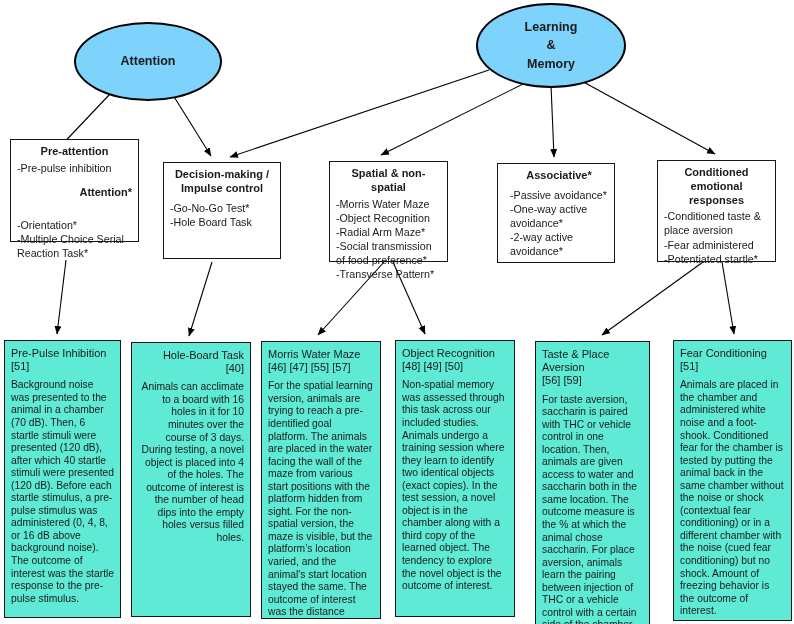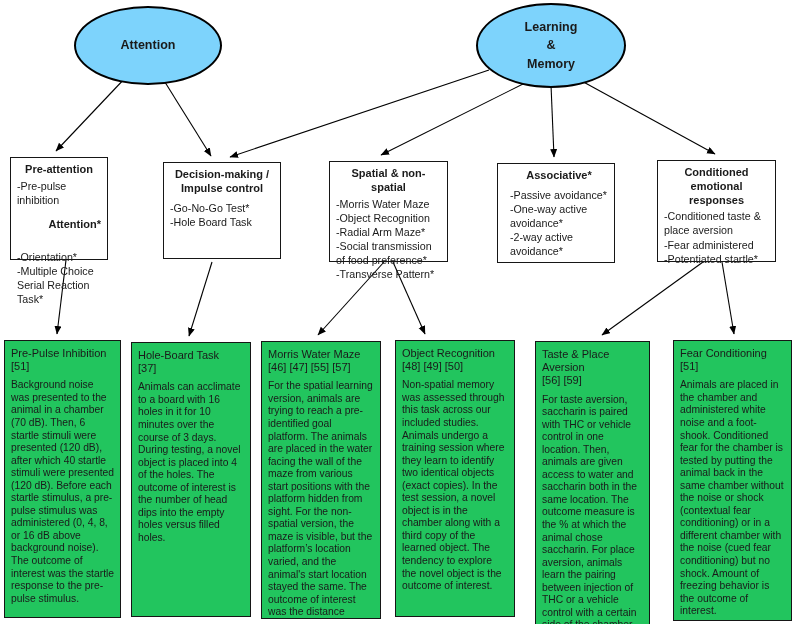--- a/index.html
+++ b/index.html
@@ -7,21 +7,21 @@
           font-family:"Liberation Sans",sans-serif;color:#1a1a1a;overflow:hidden;}
   #arrows{position:absolute;left:0;top:0;width:794px;height:624px;pointer-events:none;}
   .ellipse{position:absolute;border:2.2px solid #000;border-radius:50%;
            display:flex;flex-direction:column;align-items:center;justify-content:center;
            font-weight:bold;font-size:12.5px;text-align:center;line-height:1.45;background:#7dd3fc;}
   .cat-box{position:absolute;border:1.6px solid #161616;background:#fff;
            padding:5px 6px 4px 6px;font-size:10.7px;line-height:1.32;box-sizing:border-box;}
   .cat-title{font-weight:bold;text-align:center;font-size:11px;line-height:1.25;}
   .cat-items{margin-top:2px;}
   .cat-sub{margin-top:11px;margin-bottom:18px;text-align:right;}
-  .det-box{position:absolute;border:1.6px solid #161616;background:#22c55e;
+  .det-box{position:absolute;border:1.6px solid #161616;background:#5eead4;
            padding:6px 6px;font-size:10.3px;line-height:1.22;box-sizing:border-box;overflow:hidden;}
   .det-title{font-size:11px;line-height:1.2;margin-bottom:6px;}
   .det-refs{display:block;}
   .det-body{white-space:normal;}
 </style>
 </head>
 <body>
 
 <div id="canvas">
 
@@ -40,31 +40,31 @@
       <line x1="578" y1="79" x2="715" y2="154" marker-end="url(#ah)"></line>
       <line x1="66" y1="260" x2="57" y2="334" marker-end="url(#ah)"></line>
       <line x1="212" y1="262" x2="189" y2="336" marker-end="url(#ah)"></line>
       <line x1="384" y1="262" x2="318" y2="335" marker-end="url(#ah)"></line>
       <line x1="393" y1="262" x2="425" y2="334" marker-end="url(#ah)"></line>
       <line x1="703" y1="262" x2="602" y2="335" marker-end="url(#ah)"></line>
       <line x1="722" y1="262" x2="734" y2="334" marker-end="url(#ah)"></line>
     </g>
   </svg>
 
-  <div class="ellipse" style="left:74px;top:6px;width:144px;height:75px;">
+  <div class="ellipse" style="left:74px;top:22px;width:144px;height:75px;">
     <div>Attention</div>
   </div>
 
   <div class="ellipse" style="left:476px;top:3px;width:146px;height:81px;">
     <div>Learning</div>
     <div>&amp;</div>
     <div>Memory</div>
   </div>
 
-  <div class="cat-box" style="left:10px;top:157px;width:98px;height:103px;">
+  <div class="cat-box" style="left:10px;top:139px;width:129px;height:103px;">
     <div class="cat-title">Pre-attention</div>
     <div class="cat-items">
       <div>-Pre-pulse inhibition</div>
       <div class="cat-title cat-sub">Attention*</div>
       <div>-Orientation*</div>
       <div>-Multiple Choice Serial Reaction Task*</div>
     </div>
   </div>
 
   <div class="cat-box" style="left:163px;top:162px;width:118px;height:97px;">
@@ -105,24 +105,24 @@
   </div>
 
   <div class="det-box" style="left:4px;top:340px;width:117px;height:278px;">
     <div class="det-title">
       <span>Pre-Pulse Inhibition</span>
       <span class="det-refs">[51]</span>
     </div>
     <div class="det-body">Background noise was presented to the animal in a chamber (70 dB). Then, 6 startle stimuli were presented (120 dB), after which 40 startle stimuli were presented (120 dB). Before each startle stimulus, a pre-pulse stimulus was administered (0, 4, 8, or 16 dB above background noise). The outcome of interest was the startle response to the pre-pulse stimulus.</div>
   </div>
 
-  <div class="det-box" style="left:131px;top:342px;width:120px;height:275px;">
+  <div class="det-box" style="left:131px;top:342px;width:120px;height:275px;text-align:right;">
     <div class="det-title">
       <span>Hole-Board Task</span>
-      <span class="det-refs">[37]</span>
+      <span class="det-refs">[40]</span>
     </div>
     <div class="det-body">Animals can acclimate to a board with 16 holes in it for 10 minutes over the course of 3 days. During testing, a novel object is placed into 4 of the holes. The outcome of interest is the number of head dips into the empty holes versus filled holes.</div>
   </div>
 
   <div class="det-box" style="left:261px;top:341px;width:120px;height:278px;">
     <div class="det-title">
       <span>Morris Water Maze</span>
       <span class="det-refs">[46] [47] [55] [57]</span>
     </div>
     <div class="det-body">For the spatial learning version, animals are trying to reach a pre-identified goal platform. The animals are placed in the water facing the wall of the maze from various start positions with the platform hidden from sight. For the non-spatial version, the maze is visible, but the platform’s location varied, and the animal's start location stayed the same. The outcome of interest was the distance traveled before reaching the goal platform.</div>

